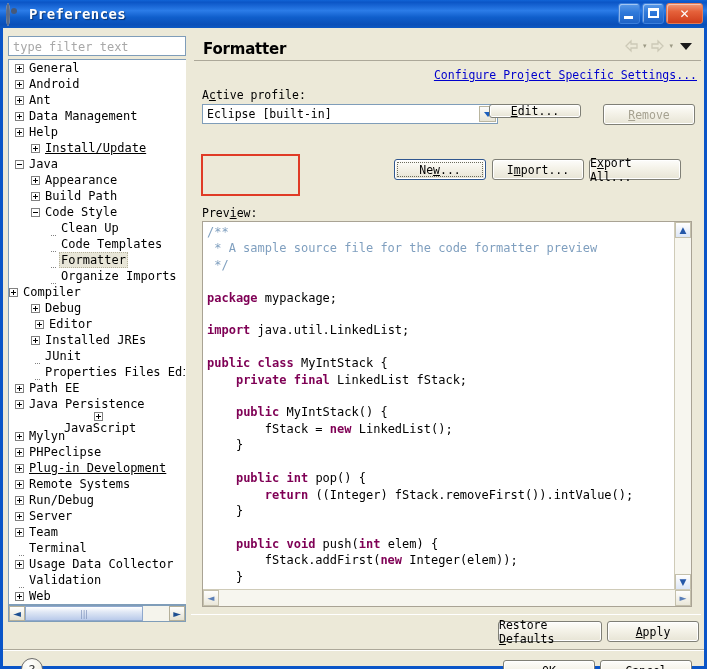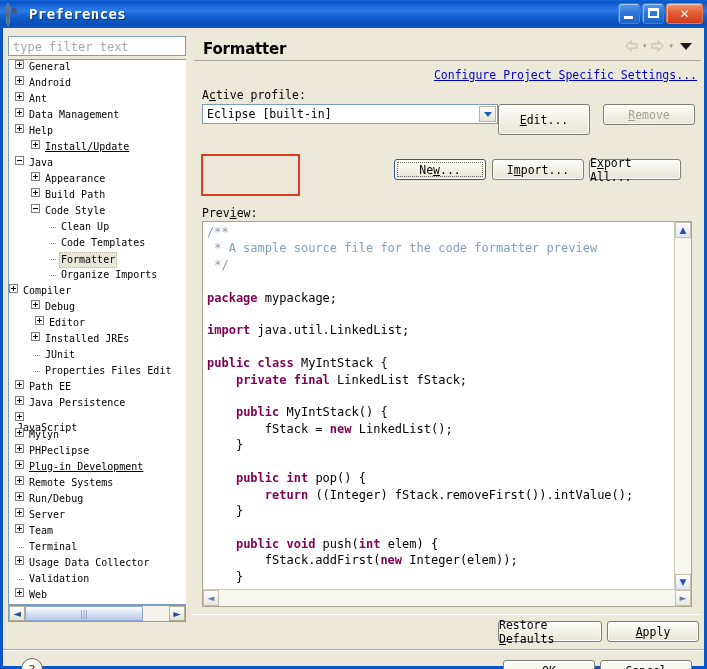--- a/index.html
+++ b/index.html
@@ -109,23 +109,23 @@
     overflow: hidden;
   }
   .tree-scroll {
     position: absolute; left: 0; top: 0;
     width: 176px; height: 544px;
     overflow: hidden;
   }
   .tree-item {
     position: relative;
     height: 16px;
-    display: flex; 
-    font-family: "DejaVu Sans Mono", monospace;
-    font-size: 10px;
+    display: flex; align-items: center;
+    font-family: "DejaVu Sans Mono", monospace;
+    font-size: 12px;
     color: #000000;
     white-space: nowrap;
     cursor: default;
   }
   .tree-item .lbl { padding: 0 2px; line-height: 14px; }
   .tree-item.selected .lbl {
     background: #e8e6d8;
     border: 1px dotted #b6b29c;
     padding: 0 1px;
   }
@@ -272,21 +272,21 @@
   }
   .btn.disabled { color: #a6a291; }
   .btn.focus { border: 1px solid #30578f; }
   .btn.focus::after {
     content: ""; position: absolute;
     left: 2px; right: 2px; top: 2px; bottom: 2px;
     border: 1px dotted #6b6b5c;
     pointer-events: none;
   }
 
-  .btn-edit { position: absolute; left: 307px; top: 76px; width: 92px; height: 31px; }
+  .btn-edit { position: absolute; left: 298px; top: 76px; width: 92px; height: 14px; }
   .btn-remove { position: absolute; left: 412px; top: 76px; width: 92px; height: 21px; }
 
   .btn-new { position: absolute; left: 203px; top: 131px; width: 92px; height: 21px; }
   .btn-import { position: absolute; left: 301px; top: 131px; width: 92px; height: 21px; }
   .btn-exportall { position: absolute; left: 398px; top: 131px; width: 92px; height: 21px; }
 
   .red-highlight {
     position: absolute; left: 198px; top: 126px;
     width: 99px; height: 42px;
     border: 2px solid #e03b26;

